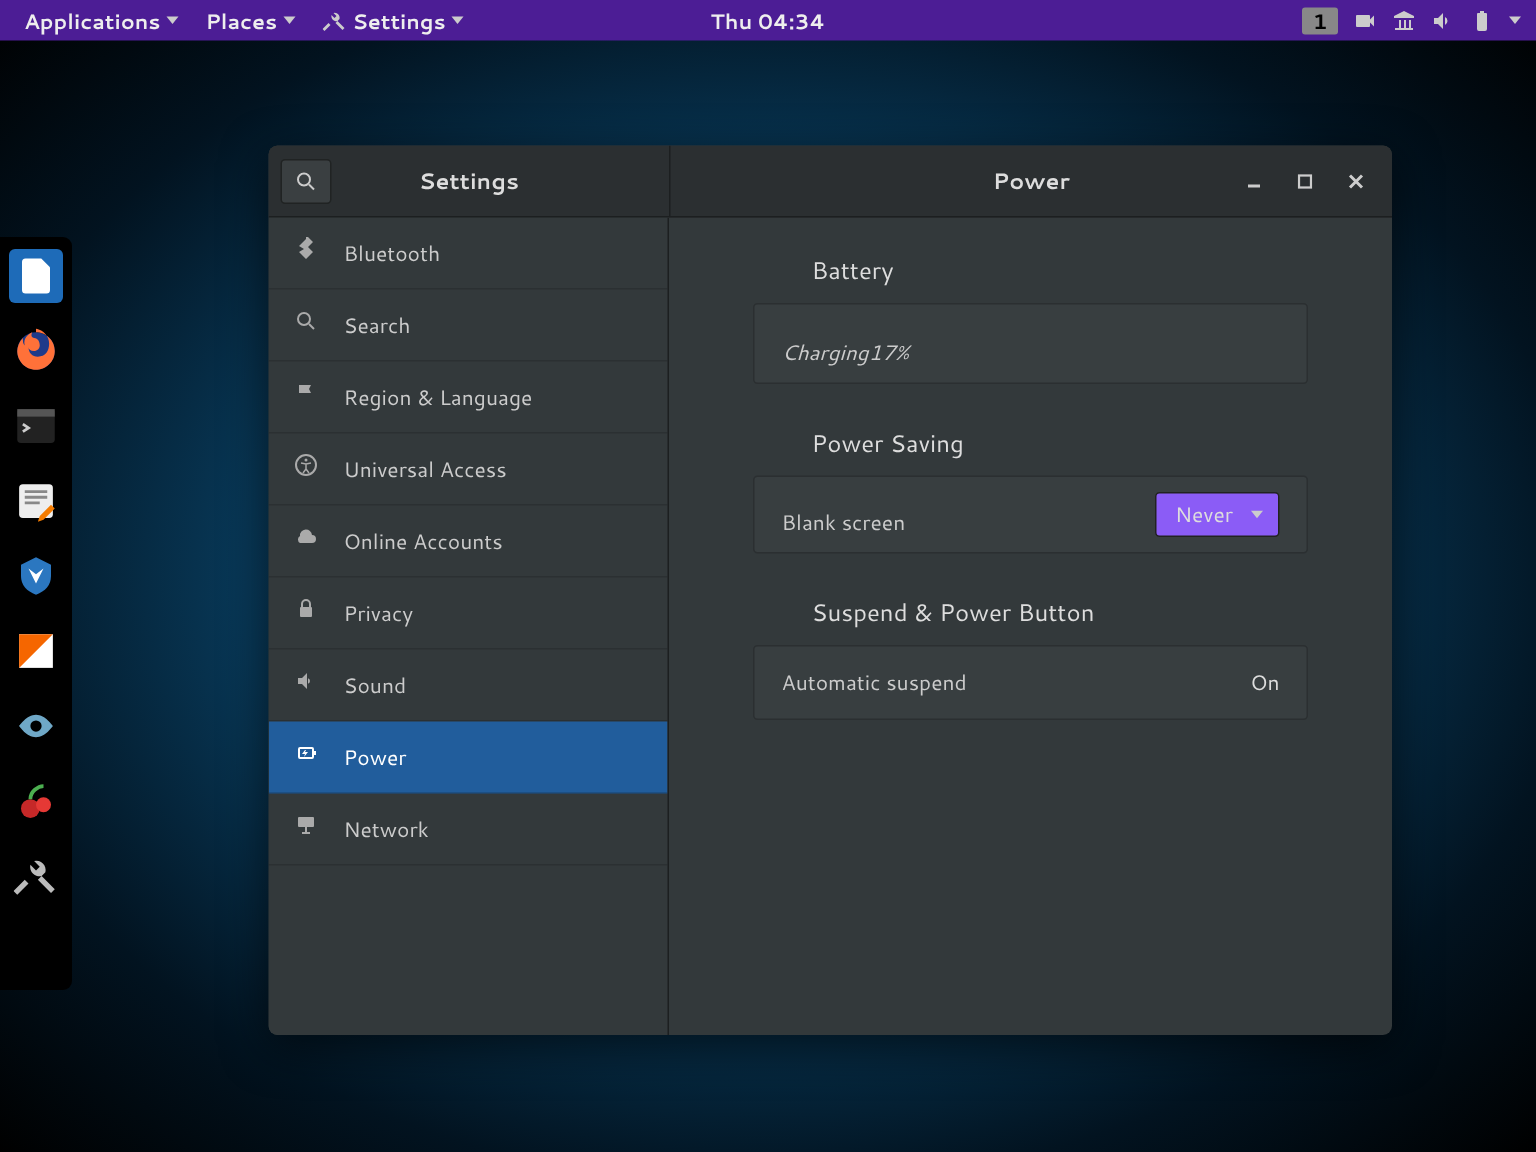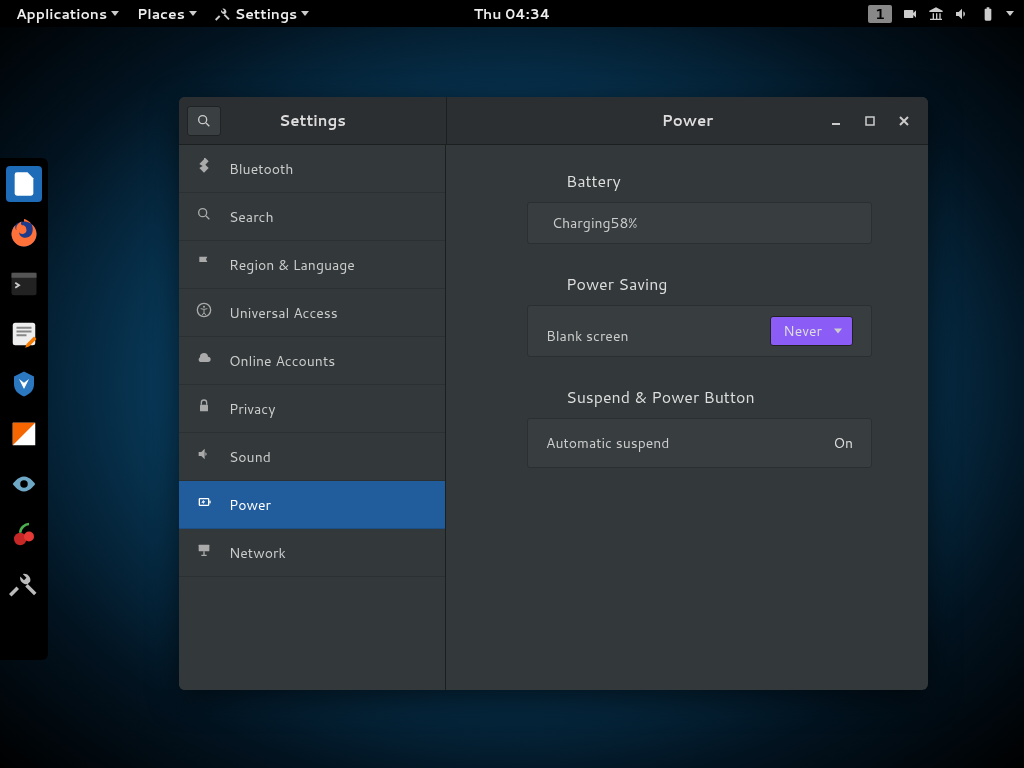--- a/index.html
+++ b/index.html
@@ -9,21 +9,21 @@
   font-family: "Cantarell", "Segoe UI", sans-serif;
   background: radial-gradient(ellipse at center, #1a7fbf 0%, #0b4a72 35%, #021320 75%, #000 100%);
   overflow: hidden;
   color: #ddd;
   font-size: 14px;
 }
 
 
 .topbar {
   height: 27px;
-  background: #000000;
+  background: #4c1d95;
   display: flex;
   align-items: center;
   color: #eee;
   font-size: 14px;
   font-weight: 600;
   position: relative;
 }
 .topbar .left { display:flex; align-items:center; padding-left:8px; gap:2px; }
 .topbar .menuitem { display:flex; align-items:center; padding:0 8px; height:27px; gap:4px; cursor:pointer; }
 .topbar .center { position:absolute; left:50%; transform:translateX(-50%); }
@@ -55,37 +55,37 @@
   width:34px;height:30px; margin-left:8px; background:#3a3f41; border:1px solid #202323;
   border-radius:3px; display:flex;align-items:center;justify-content:center;
 }
 .titlebar .tleft{ flex:0 0 267px; display:flex; align-items:center; position:relative; }
 .titlebar .tleft .ttl{ position:absolute; left:0; right:0; text-align:center; font-weight:700; color:#ddd; font-size:15px; pointer-events:none; }
 .titlebar .tright{ flex:1; display:flex; align-items:center; position:relative; border-left:1px solid #1c1f20; height:100%; }
 .titlebar .tright .ttl{ position:absolute; left:0; right:0; text-align:center; font-weight:700; color:#ddd; font-size:15px; pointer-events:none; }
 .winbtns { margin-left:auto; display:flex; gap:18px; padding-right:16px; z-index:1; }
 .winbtn { width:16px;height:16px; display:flex;align-items:center;justify-content:center; color:#ddd; cursor:pointer; }
 
-.body { flex:1; display:flex; overflow:hidden;gap:25px; }
+.body { flex:1; display:flex; overflow:hidden; }
 .sidebar { width:267px; background:#33393b; border-right:1px solid #1c1f20; overflow:hidden; }
 .siderow {
   height:48px; display:flex; align-items:center; gap:16px; padding:0 16px;
   color:#ccc; border-bottom:1px solid rgba(0,0,0,.15); cursor:pointer;
 }
 .siderow.active { background:#215d9c; color:#fff; }
 .siderow .sic { width:18px; text-align:center; color:#aaa; }
 .siderow.active .sic{ color:#fff; }
 
 .content { flex:1; padding:24px 56px; color:#ddd; overflow:auto; }
 .sect-title { font-weight:400; font-size:16px; margin-bottom:10px; color:#ddd;margin-left:39px; }
 .card {
   background:#383e40; border:1px solid #2b2f31; border-radius:3px;
   padding:10px 18px; display:flex; align-items:flex-end;
 }
-.card.col { align-items:flex-start; gap:6px; }
+.card.col { flex-direction:column; align-items:flex-start; gap:6px;font-style:italic; }
 .bar { height:6px; background:#222; border-radius:2px; overflow:hidden; }
 .bar .fill{ height:100%; background:#4caf50; }
 .row-under{ display:flex; justify-content:space-between; color:#ccc; font-size:14px; }
 .section-gap{ height:28px; }
 .select {
   background:#8b5cf6; border:1px solid #222; border-radius:3px;
   padding:4px 30px 4px 12px; position:relative; color:#ddd;
 }
 .select .tri{ position:absolute; right:10px; top:50%; transform:translateY(-50%); }
 .rowlbl{ color:#ccc; }
@@ -301,21 +301,21 @@
     </div>
 
     <div class="content">
       <div class="sect-title">Battery</div>
       <div class="card col">
         <div class="bar">
             <div class="fill" style="width:100%"></div>
           </div>
         <div class="row-under">
           <span>Charging</span>
-          <span>58%</span>
+          <span>17%</span>
         </div>
       </div>
 
       <div class="section-gap"></div>
       <div class="sect-title">Power Saving</div>
       <div class="card" style="justify-content:space-between;">
         <span class="rowlbl">Blank screen</span>
         <div class="select">
           <span>Never</span>
           <span class="tri"></span>

